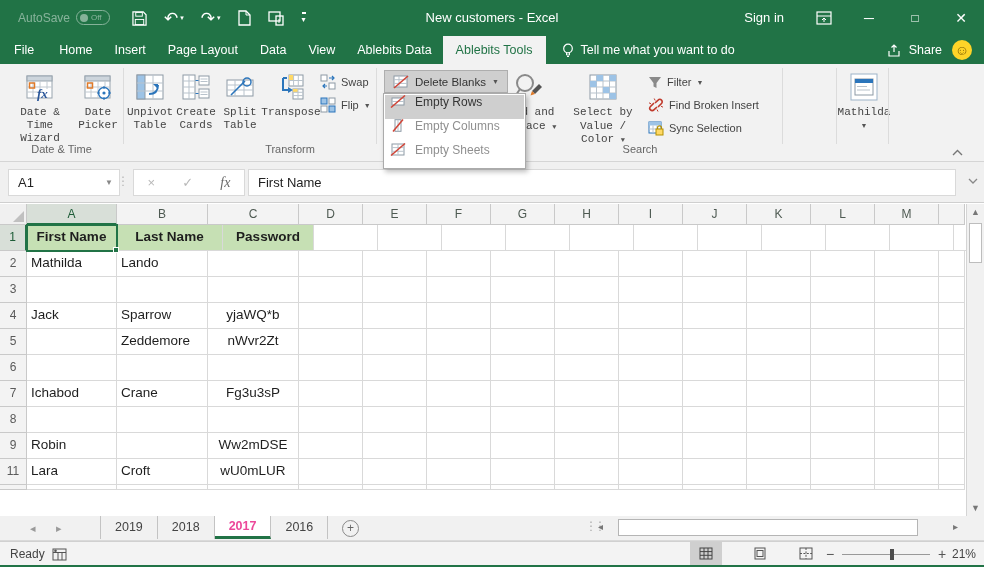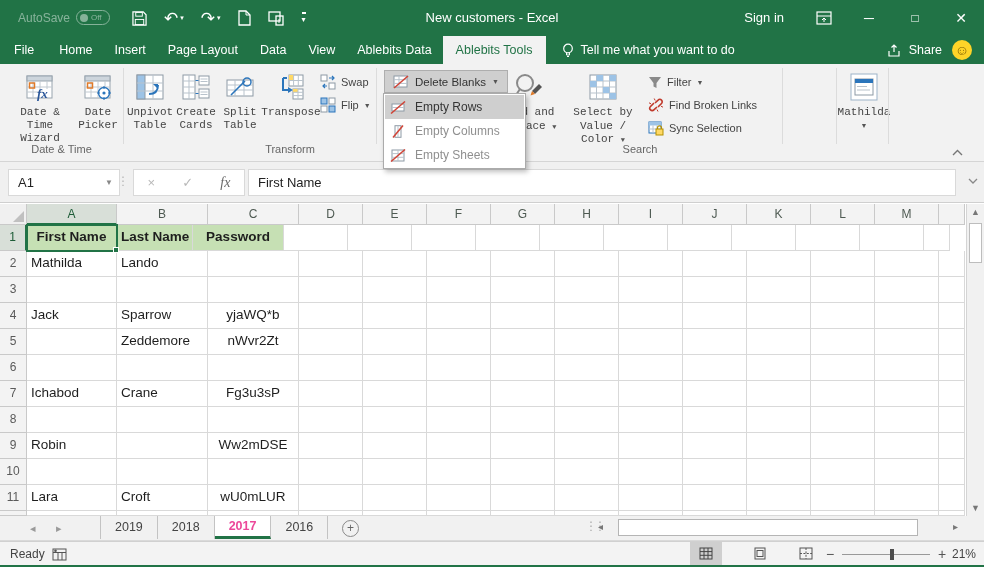--- a/index.html
+++ b/index.html
@@ -38,21 +38,21 @@
   .bigbtn .bl { line-height:13px; margin-top:1px;font-family:Liberation Mono, monospace; }
   .smallbtn { position:absolute; height:20px; display:flex; align-items:center; gap:5px; font-size:11px; color:#444; white-space:nowrap; }
   .gdiv { position:absolute; top:4px; height:76px; width:1px; background:#dcdcdc; }
   .glabel { position:absolute; top:79px; font-size:11px; color:#666; text-align:center; }
   .ddarrow { font-size:7px; color:#555; }
   .delete-blanks { position:absolute; left:384px; top:6px; height:23px; background:#cfcfcf; border:1px solid #aeaeae; display:flex; align-items:center; gap:6px; padding:0 8px; font-size:11.5px; color:#333; }
   .collapse { position:absolute; left:952px; top:78px; color:#777; }
 
   
   .menu { position:absolute; left:383px; top:93px; width:143px; background:#fff; border:1px solid #ababab; box-shadow:2px 3px 5px rgba(0,0,0,.25); z-index:30; padding:1px; }
-  .mi { height:24px; display:flex; align-items:center; gap:9px; padding-left:5px; font-size:12px; color:#8f8f8f; }
+  .mi { height:24px; display:flex; align-items:flex-start; gap:9px; padding-left:5px; font-size:12px; color:#8f8f8f; }
   .mi.hl { background:#cfcfcf; color:#353535; }
 
   
   .fbar { position:absolute; left:0; top:162px; width:984px; height:41px; background:#f0f0f0; border-bottom:1px solid #cfcfcf; }
   .namebox { position:absolute; left:8px; top:7px; width:112px; height:27px; background:#fff; border:1px solid #d9d9d9; font-size:13px; color:#222; line-height:25px; padding-left:9px; }
   .namebox .dd { position:absolute; right:6px; top:0; font-size:8px; color:#888; }
   .fgrip { position:absolute; left:117px; top:12px; color:#b5b5b5; font-size:12px; }
   .fbtns { position:absolute; left:133px; top:7px; width:112px; height:27px; background:#fff; border:1px solid #d9d9d9; display:flex; align-items:center; justify-content:space-around; color:#b8b8b8; font-size:13px; }
   .fx { font-family:"Liberation Serif", serif; font-style:italic; color:#6a6a6a; font-size:14px; }
   .ffield { position:absolute; left:248px; top:7px; width:708px; height:27px; background:#fff; border:1px solid #d9d9d9; font-size:13px; color:#222; line-height:25px; padding-left:9px; }
@@ -338,21 +338,21 @@
       </svg>
     <span>Filter</span>
       <span class="ddarrow">▼</span>
   </div>
   <div class="smallbtn" style="left:648px;top:31px">
     <svg width="16" height="14" viewBox="0 0 16 14">
         <path d="M6 5L2.5 8.5a2.4 2.4 0 003.4 3.4L9 9" fill="none" stroke="#c0392b" stroke-width="1.6"></path>
         <path d="M10 9l3.5-3.5a2.4 2.4 0 00-3.4-3.4L7 5" fill="none" stroke="#c0392b" stroke-width="1.6"></path>
         <path d="M7.2 2.5l-1-2M3 5.8l-2-1M9 11.5l1 2M13 8.2l2 1" stroke="#c0392b"></path>
       </svg>
-    <span>Find Broken Links</span>
+    <span>Find Broken Insert</span>
   </div>
   <div class="smallbtn" style="left:648px;top:54px">
     <svg width="16" height="15" viewBox="0 0 16 15">
         <rect x="1" y="1" width="12" height="11" fill="#fff" stroke="#2b75bb"></rect>
         <rect x="1" y="1" width="12" height="3.5" fill="#9dc3e6"></rect>
         <path d="M5 4.5V12M9 4.5V12M1 8h12" stroke="#b9c3cc"></path>
         <rect x="8" y="8" width="7" height="6" fill="#ffd966" stroke="#b38f00"></rect>
         <path d="M9.5 8V6.8a2 2 0 014 0V8" fill="none" stroke="#b38f00" stroke-width="1.2"></path>
       </svg>
     <span>Sync Selection</span>
@@ -435,21 +435,21 @@
       <div class="ch" style="width: 64px;">J</div>
       <div class="ch" style="width: 64px;">K</div>
       <div class="ch" style="width: 64px;">L</div>
       <div class="ch" style="width: 64px;">M</div>
       <div class="ch" style="width: 26px;"></div>
     </div>
   <div id="grid-body">
       <div class="grow">
         <div class="rn selrn">1</div>
         <div class="cell ghdr sel" style="width: 90px;"><div class="fh"></div><span>First Name</span></div>
-        <div class="cell ghdr" style="width: 76px;"><span>Last Name</span></div>
+        <div class="cell ghdr" style="width: 106px;"><span>Last Name</span></div>
         <div class="cell ghdr" style="width: 91px;"><span>Password</span></div>
         <div class="cell" style="width: 64px;"></div>
         <div class="cell" style="width: 64px;"></div>
         <div class="cell" style="width: 64px;"></div>
         <div class="cell" style="width: 64px;"></div>
         <div class="cell" style="width: 64px;"></div>
         <div class="cell" style="width: 64px;"></div>
         <div class="cell" style="width: 64px;"></div>
         <div class="cell" style="width: 64px;"></div>
         <div class="cell" style="width: 64px;"></div>
@@ -573,37 +573,20 @@
         <div class="cell" style="width: 64px;"></div>
         <div class="cell" style="width: 64px;"></div>
         <div class="cell" style="width: 64px;"></div>
         <div class="cell" style="width: 26px;"></div>
       </div>
       <div class="grow">
         <div class="rn">9</div>
         <div class="cell" style="width: 90px;"><span>Robin</span></div>
         <div class="cell" style="width: 91px;"></div>
         <div class="cell ctr" style="width: 91px;"><span>Ww2mDSE</span></div>
-        <div class="cell" style="width: 64px;"></div>
-        <div class="cell" style="width: 64px;"></div>
-        <div class="cell" style="width: 64px;"></div>
-        <div class="cell" style="width: 64px;"></div>
-        <div class="cell" style="width: 64px;"></div>
-        <div class="cell" style="width: 64px;"></div>
-        <div class="cell" style="width: 64px;"></div>
-        <div class="cell" style="width: 64px;"></div>
-        <div class="cell" style="width: 64px;"></div>
-        <div class="cell" style="width: 64px;"></div>
-        <div class="cell" style="width: 26px;"></div>
-      </div>
-      <div class="grow">
-        <div class="rn">10</div>
-        <div class="cell" style="width: 90px;"></div>
-        <div class="cell" style="width: 91px;"></div>
-        <div class="cell ctr" style="width: 91px;"></div>
         <div class="cell" style="width: 64px;"></div>
         <div class="cell" style="width: 64px;"></div>
         <div class="cell" style="width: 64px;"></div>
         <div class="cell" style="width: 64px;"></div>
         <div class="cell" style="width: 64px;"></div>
         <div class="cell" style="width: 64px;"></div>
         <div class="cell" style="width: 64px;"></div>
         <div class="cell" style="width: 64px;"></div>
         <div class="cell" style="width: 64px;"></div>
         <div class="cell" style="width: 64px;"></div>

